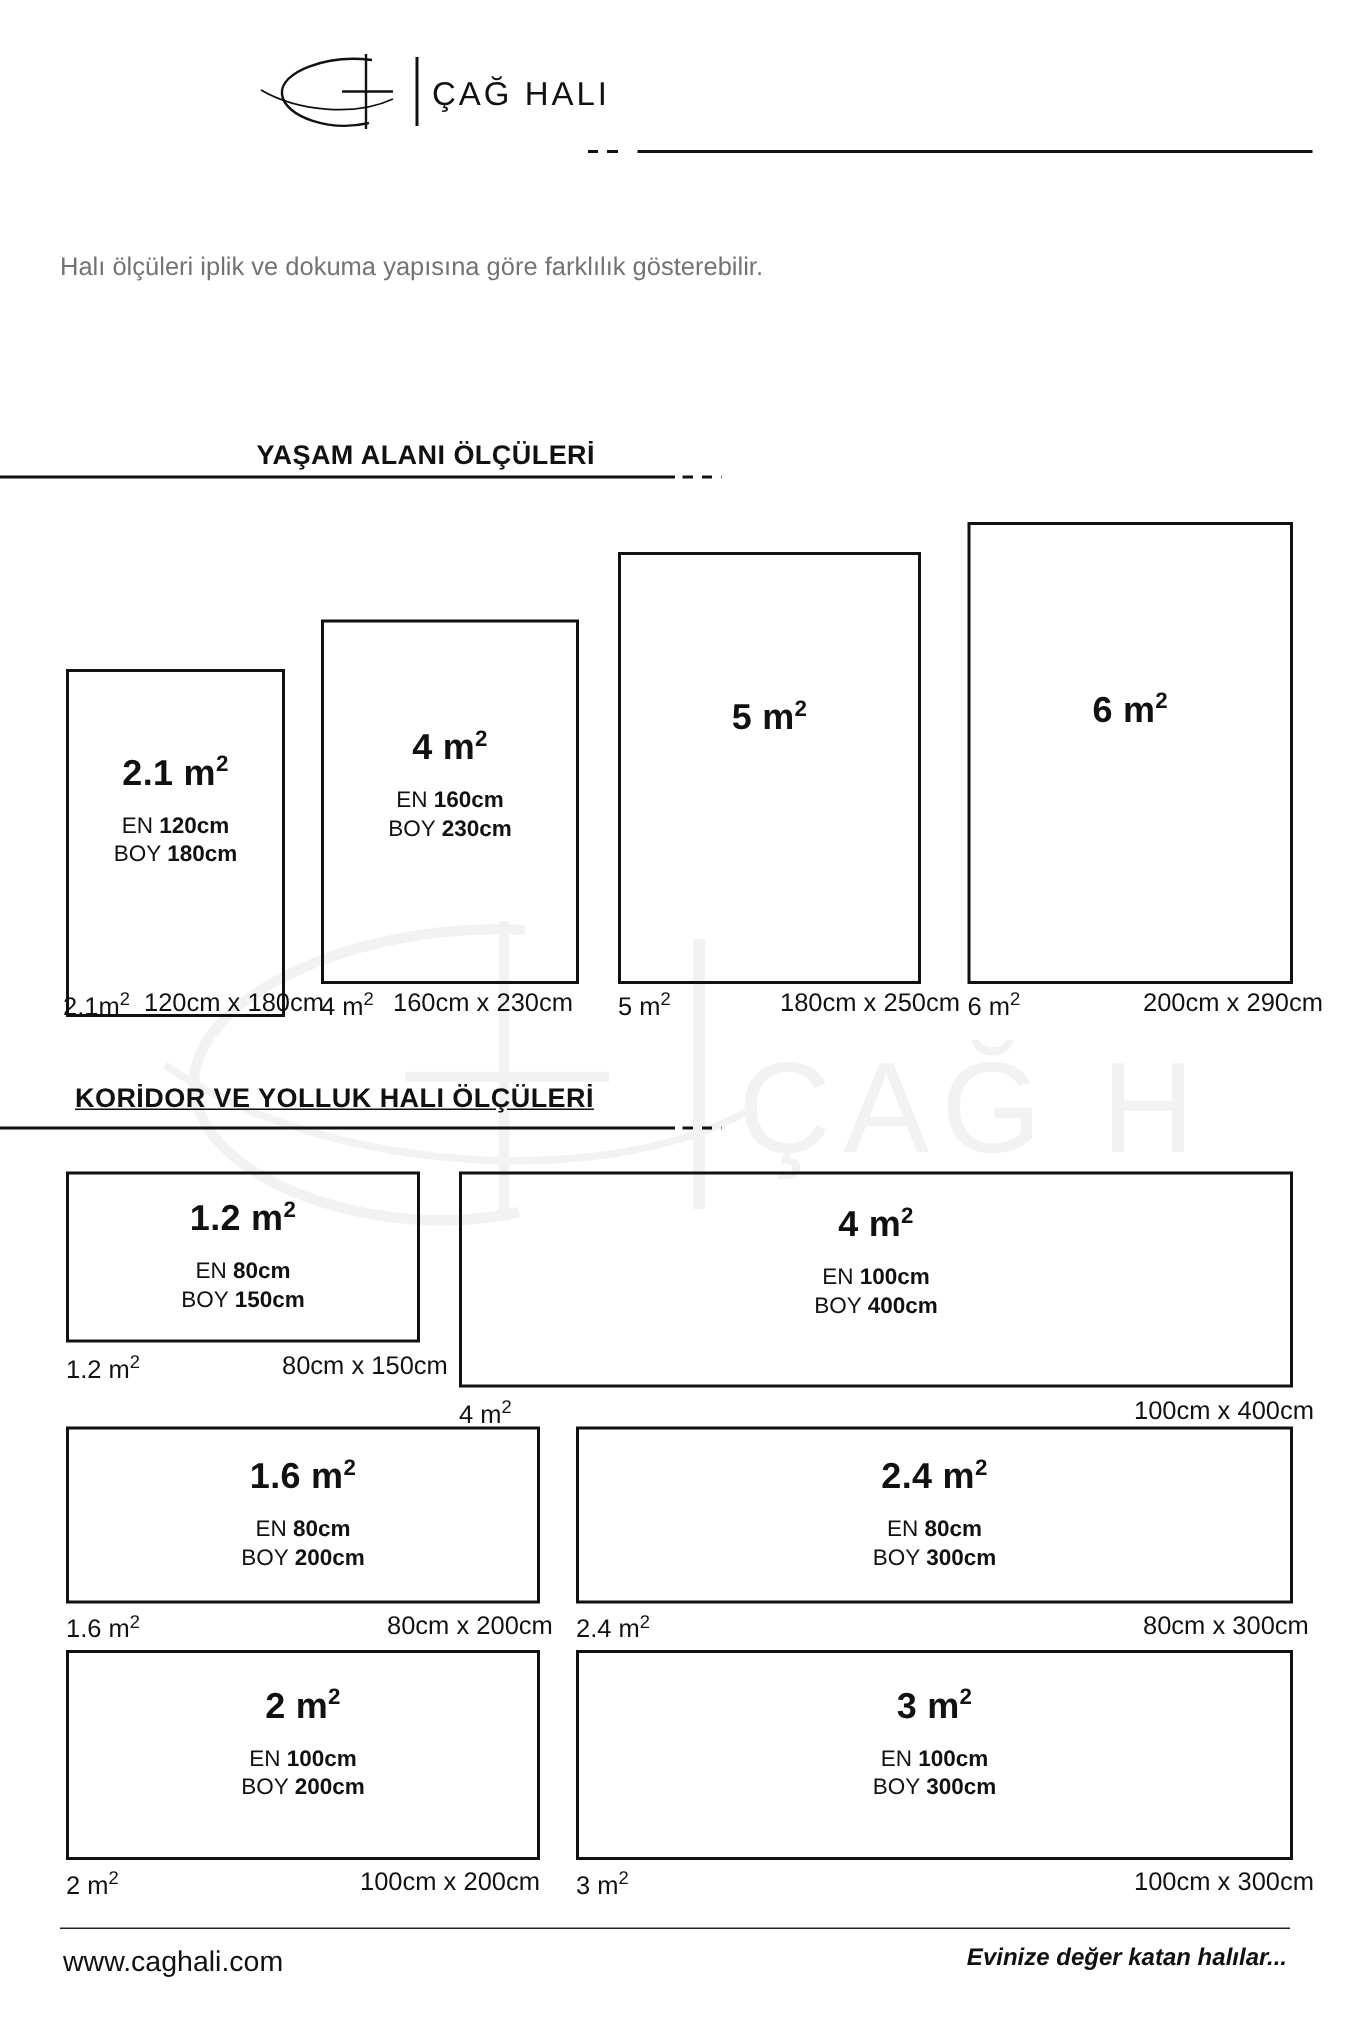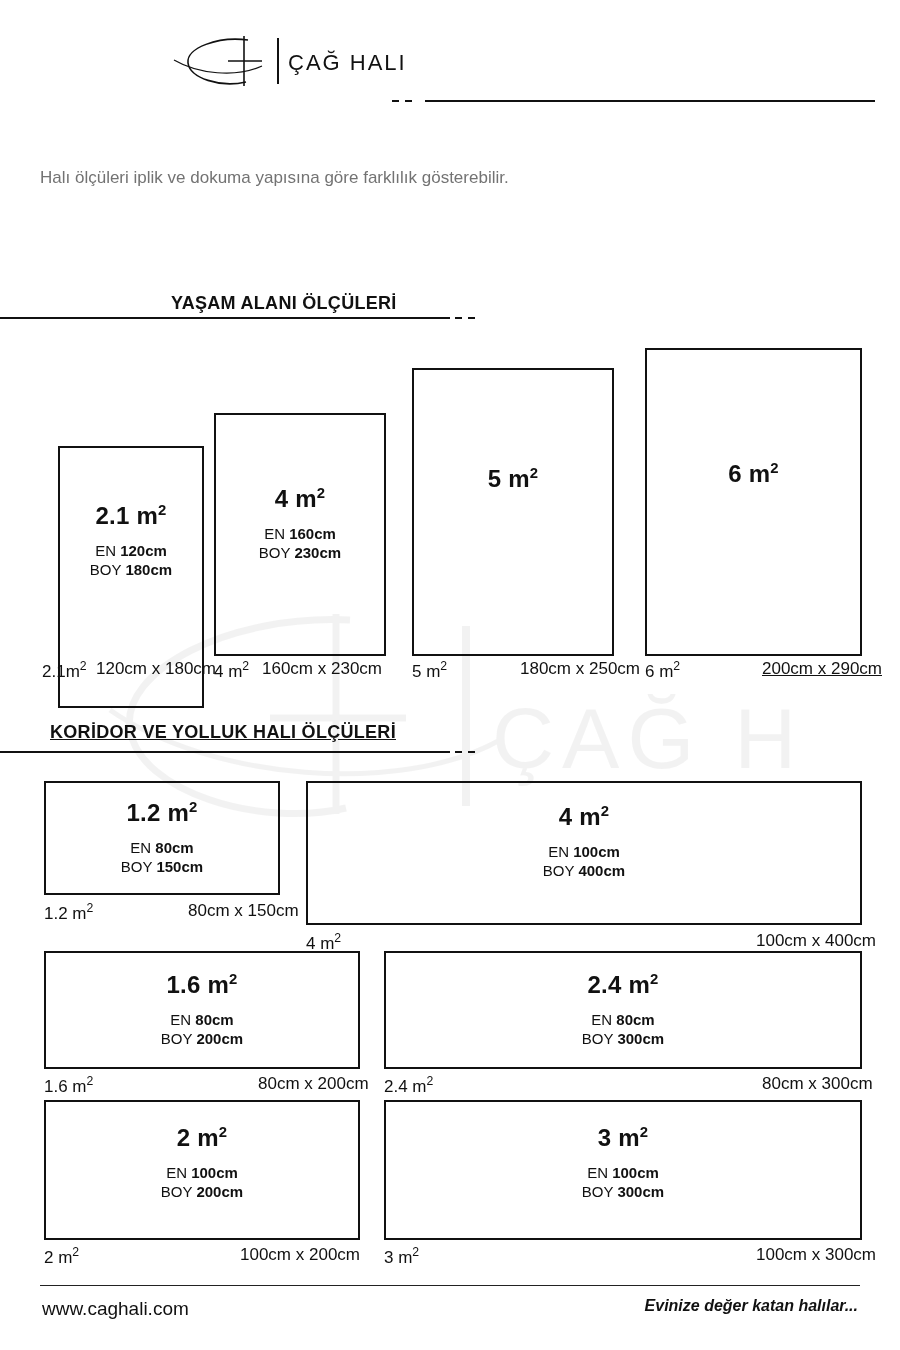--- a/index.html
+++ b/index.html
@@ -190,21 +190,21 @@
     <line x1="170" y1="118" x2="306" y2="118" stroke="#555" stroke-width="7"></line>
     <line x1="366" y1="26" x2="366" y2="206" stroke="#555" stroke-width="8"></line>
     <text x="392" y="168" font-family="Liberation Sans, sans-serif" font-size="86" letter-spacing="8" fill="#555">ÇAĞ HALI</text>
   </svg>
 </div>
 
 <div class="section-head" style="left:171px; top:281px;margin-top:12px;">YAŞAM ALANI ÖLÇÜLERİ</div>
 <div class="section-rule" style="left:0px; top:317px; width:450px;"></div>
 <div class="section-dashes" style="left:455px; top:317px; width:26px;"></div>
 
-<div class="rug" style="left:58px; top:446px; width:146px; height:262px;">
+<div class="rug" style="left:44px; top:446px; width:146px; height:232px;">
   <div class="rug-inner" style="top:54px;">
     <div class="rug-area">
       <span>2.1 m</span><sup>2</sup>
     </div>
     <div class="rug-dims">
       <div><span>EN</span> <b>120cm</b></div>
       <div><span>BOY</span> <b>180cm</b></div>
     </div>
   </div>
 </div>
@@ -244,21 +244,21 @@
 <div class="rug" style="left:645px; top:348px; width:217px; height:308px;">
   <div class="rug-inner" style="top:110px;">
     <div class="rug-area">
       <span>6 m</span><sup>2</sup>
     </div>
   </div>
 </div>
 <div class="cap" style="left:645px; top:659px;">
   <span>6 m</span><sup>2</sup>
 </div>
-<div class="cap" style="left:762px; top:659px;text-decoration:underline;">200cm x 290cm</div>
+<div class="cap" style="left:762px; top:659px;">200cm x 290cm</div>
 
 <div class="section-head" style="left:50px; top:722px;text-decoration:underline;">KORİDOR VE YOLLUK HALI ÖLÇÜLERİ</div>
 <div class="section-rule" style="left:0px; top:751px; width:450px;"></div>
 <div class="section-dashes" style="left:455px; top:751px; width:26px;"></div>
 
 <div class="rug" style="left:44px; top:781px; width:236px; height:114px;">
   <div class="rug-inner" style="top:16px;">
     <div class="rug-area">
       <span>1.2 m</span><sup>2</sup>
     </div>

